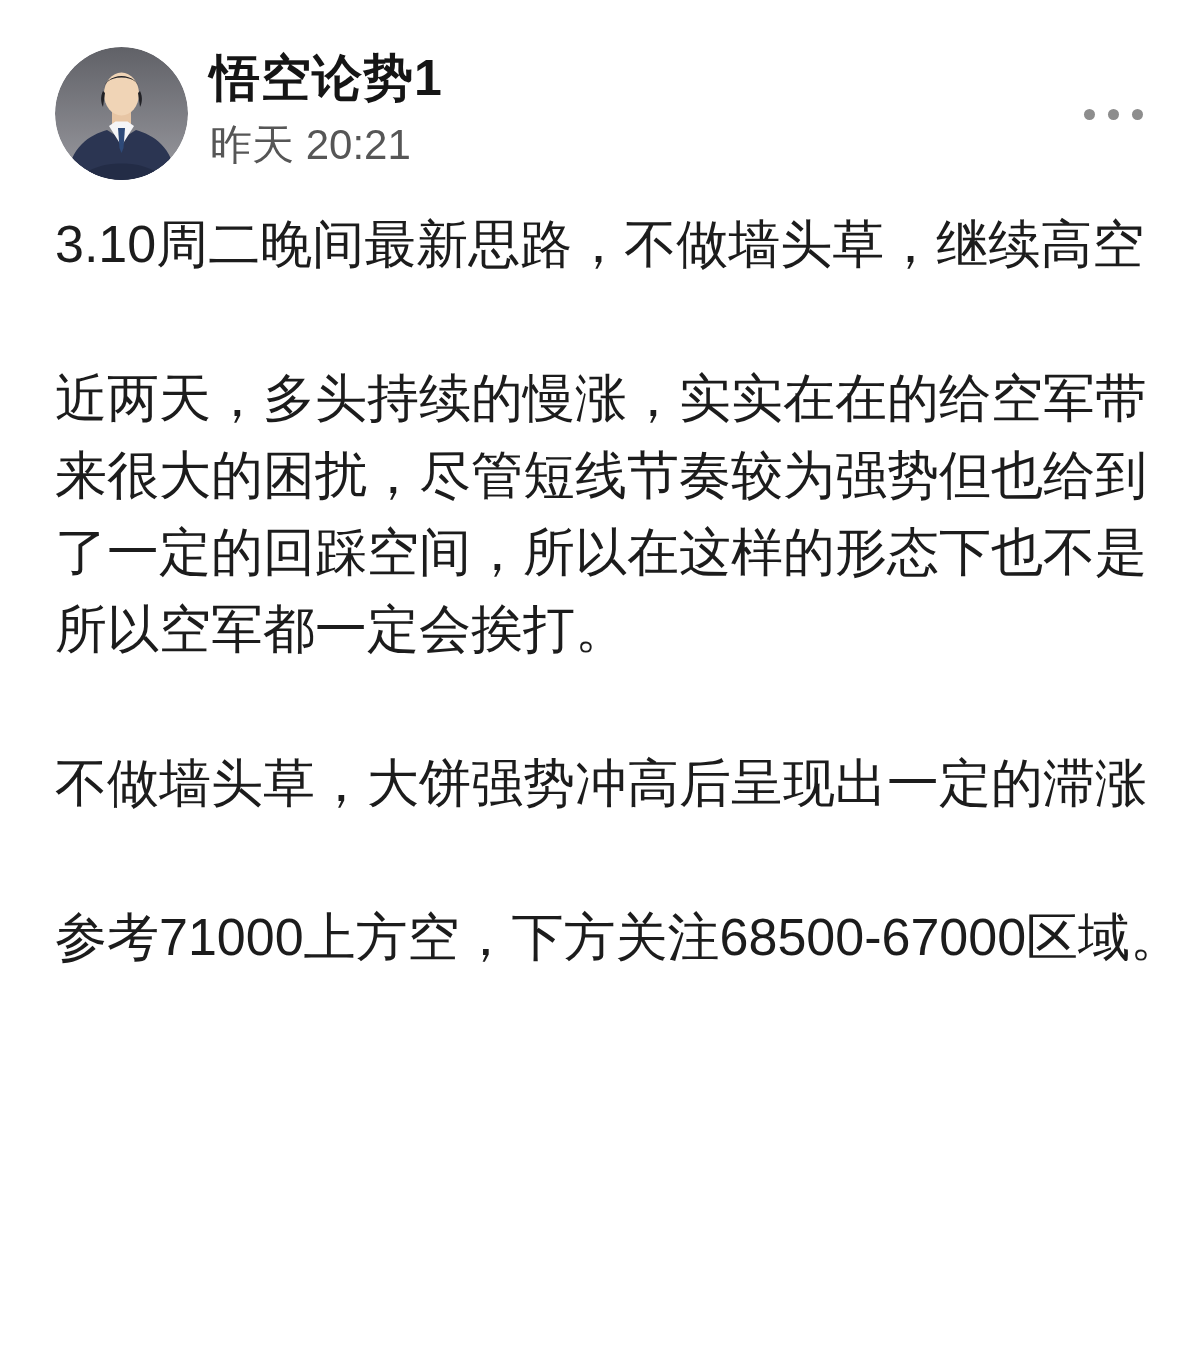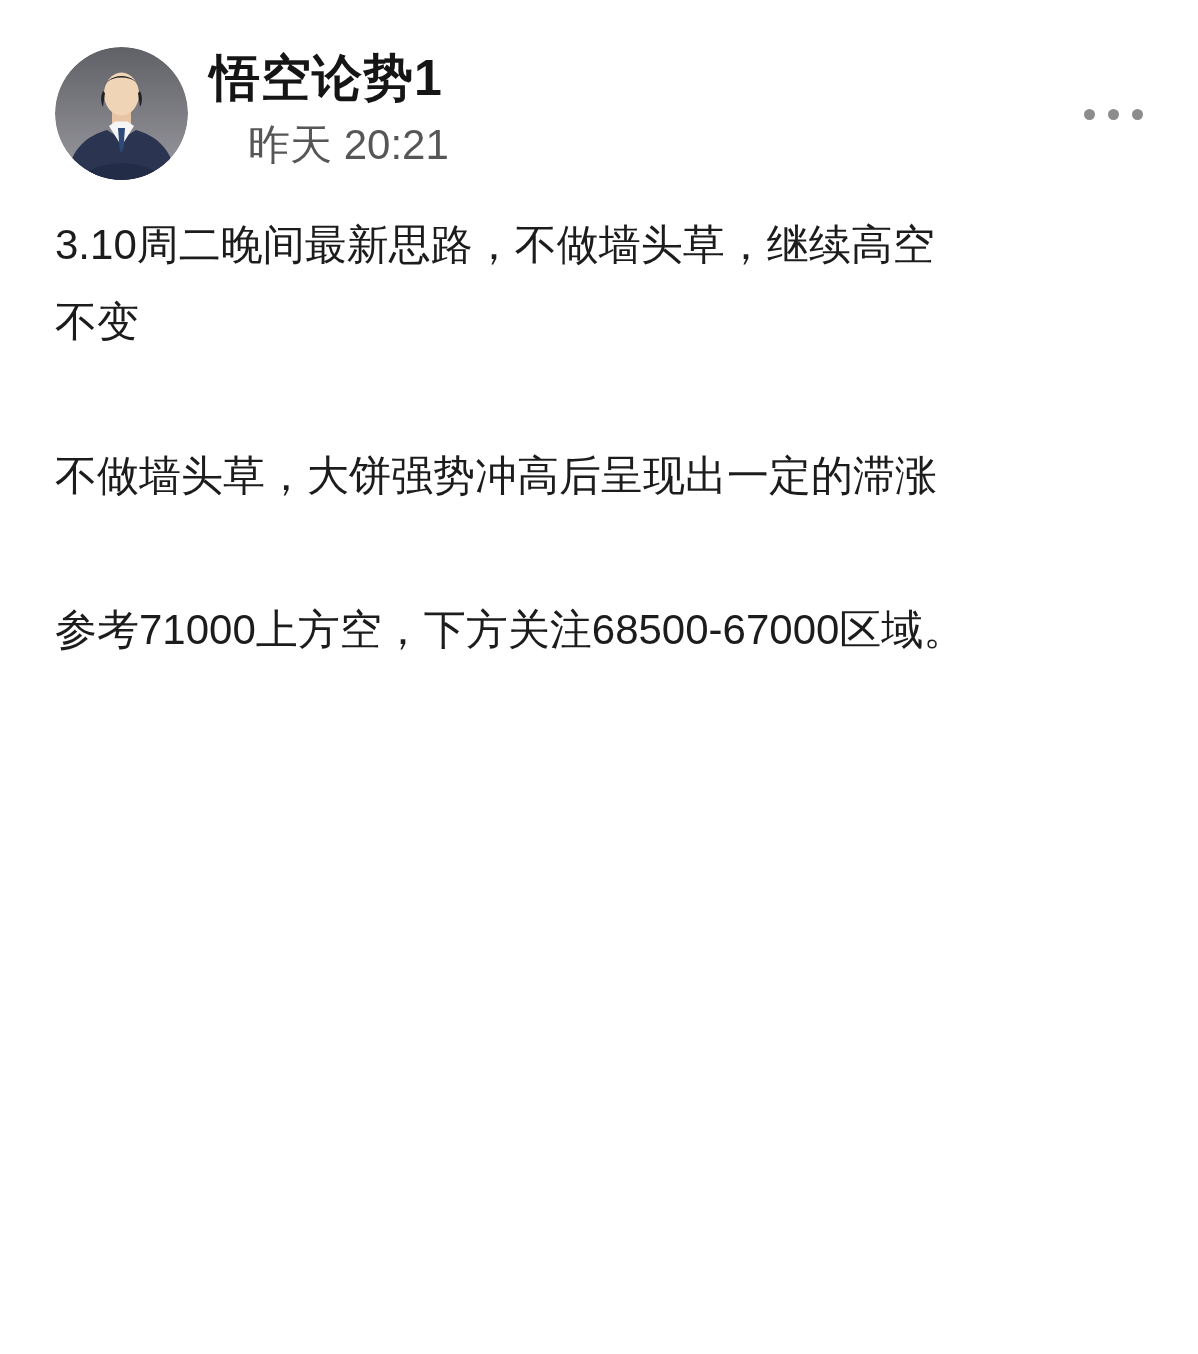--- a/index.html
+++ b/index.html
@@ -41,41 +41,40 @@
     color: #151515;
     letter-spacing: 1px;
     cursor: pointer;
   }
   .timestamp {
     margin-top: 14px;
     font-size: 42px;
     line-height: 48px;
     font-weight: 400;
     color: #565656;
-    margin-left: 38px;
   }
   .kebab {
     position: absolute;
     top: 103px;
     right: 53px;
     display: flex;
     gap: 13px;
     padding: 6px 2px;
     cursor: pointer;
   }
   .kebab .dot {
     width: 11px;
     height: 11px;
     border-radius: 50%;
     background: #8d8d8d;
   }
   .post-body {
     margin-top: 26px;
     padding: 0 55px;
-    font-size: 42px;
+    font-size: 52px;
     line-height: 77px;
     color: #1c1c1c;
     overflow-x: hidden;
   }
   .paragraph {
     margin: 0 0 77px 0;
   }
   .paragraph:last-child {
     margin-bottom: 0;
   }
@@ -125,21 +124,26 @@
       <span class="dot"></span>
       <span class="dot"></span>
       <span class="dot"></span>
     </div>
 
   </div>
 
   <div class="post-body">
       <div class="paragraph">
         <div class="line">3.10周二晚间最新思路，不做墙头草，继续高空</div>
-        <div class="line">不变</div>
+      </div>
+      <div class="paragraph">
+        <div class="line">近两天，多头持续的慢涨，实实在在的给空军带</div>
+        <div class="line">来很大的困扰，尽管短线节奏较为强势但也给到</div>
+        <div class="line">了一定的回踩空间，所以在这样的形态下也不是</div>
+        <div class="line">所以空军都一定会挨打。</div>
       </div>
       <div class="paragraph">
         <div class="line">不做墙头草，大饼强势冲高后呈现出一定的滞涨</div>
       </div>
       <div class="paragraph">
         <div class="line">参考71000上方空，下方关注68500-67000区域。</div>
       </div>
     </div>
 
 </div>

